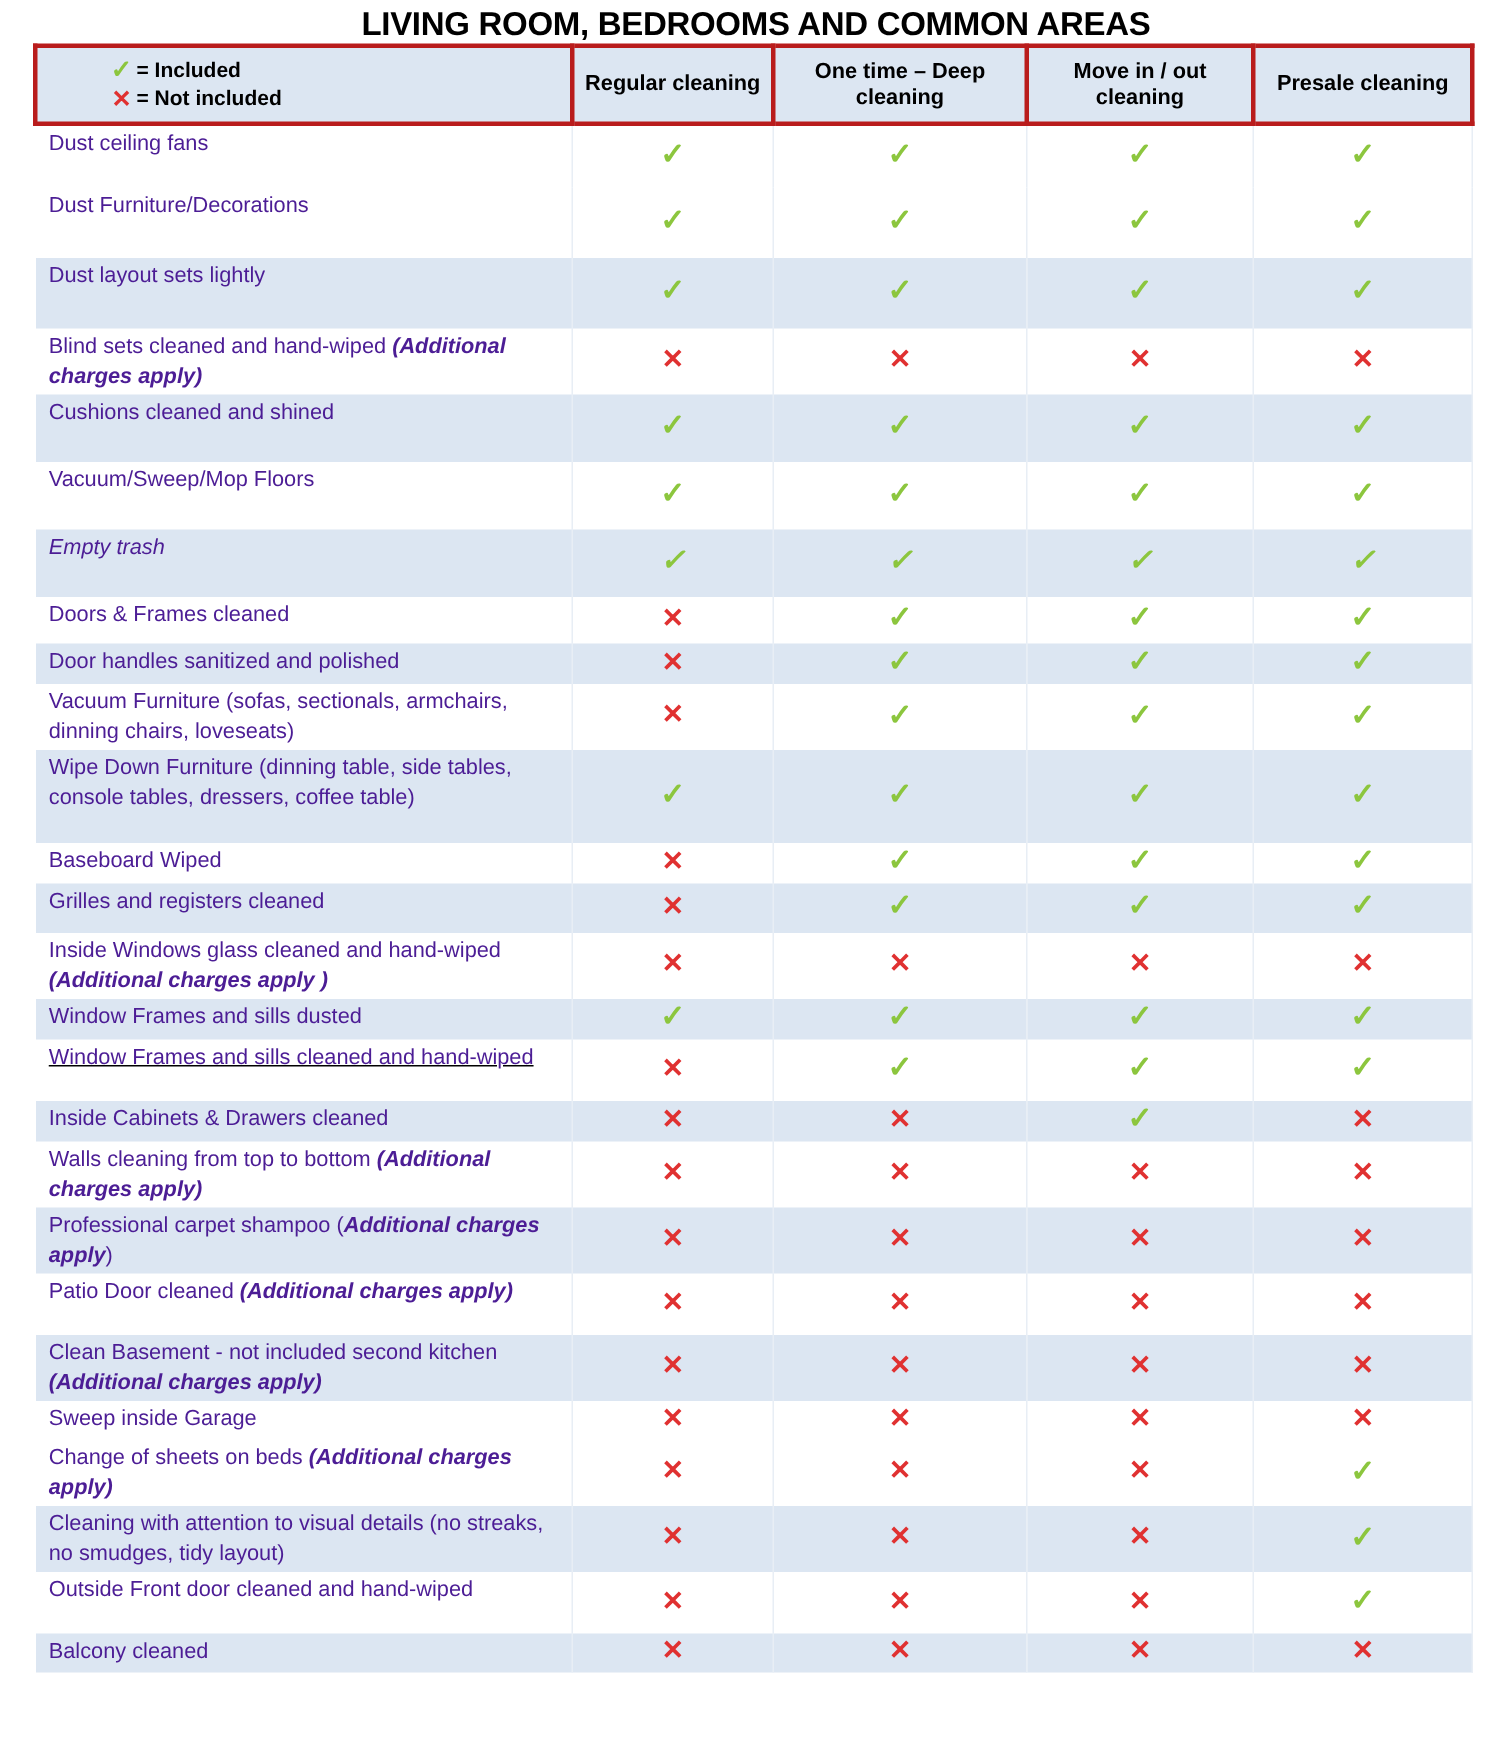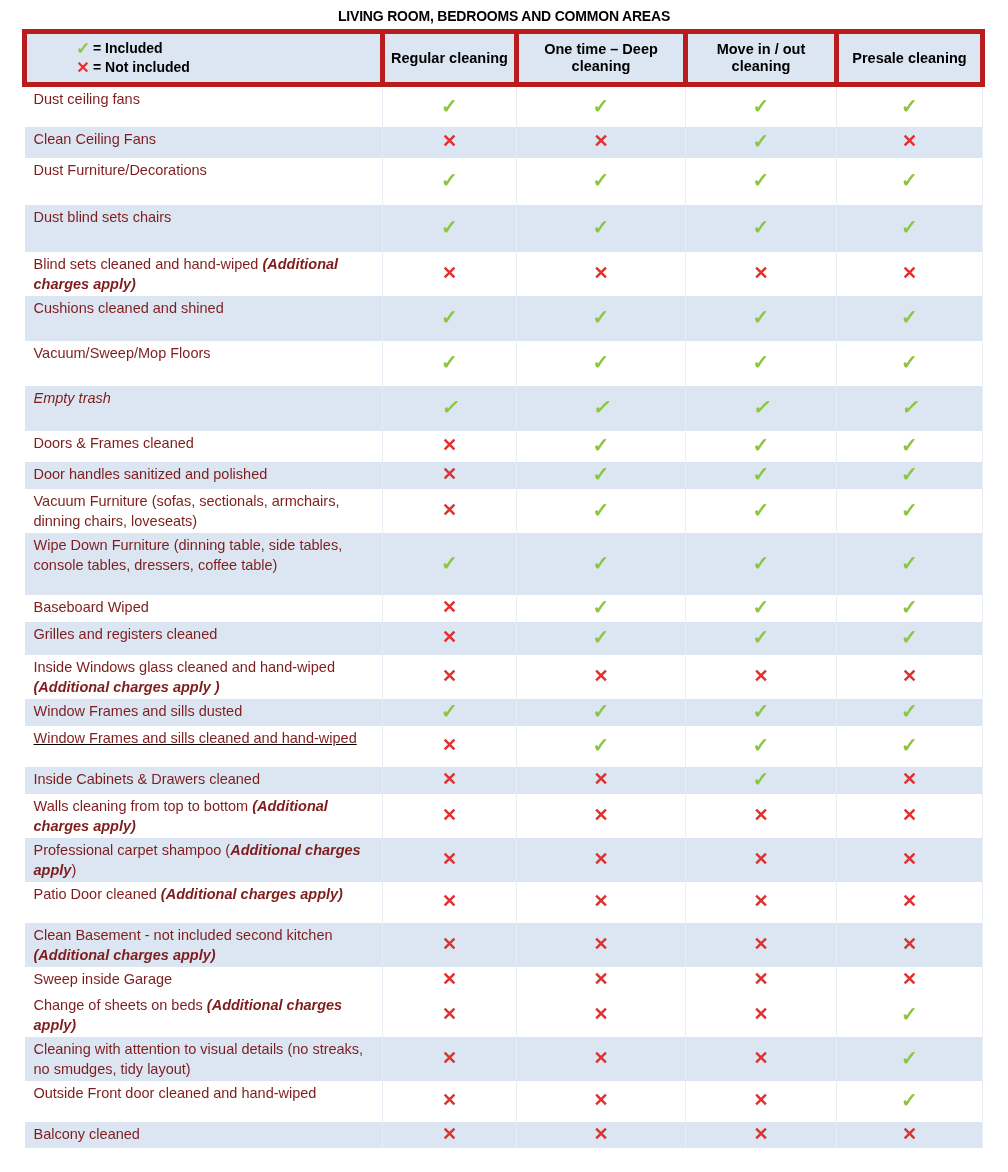--- a/index.html
+++ b/index.html
@@ -15,21 +15,21 @@
     overflow: hidden;
   }
   .page {
     position: relative;
     width: 1008px;
     height: 1172px;
     box-sizing: border-box;
   }
   .title {
     text-align: center;
-    font-size: 14px;
+    font-size: 22px;
     font-weight: bold;
     letter-spacing: -0.2px;
     padding-top: 6px;
     padding-bottom: 3px;
     line-height: 20px;
     color: #000;
   }
   table.matrix {
     border-collapse: collapse;
     table-layout: fixed;
@@ -38,21 +38,21 @@
     font-size: 14.5px;
   }
   table.matrix col.c-task  { width: 358px; }
   table.matrix col.c-reg   { width: 134px; }
   table.matrix col.c-deep  { width: 169px; }
   table.matrix col.c-move  { width: 151px; }
   table.matrix col.c-pre   { width: 146px; }
 
   thead th {
     background: #dce6f2;
-    border: 5px solid #b91c1c;
+    border: 3px solid #b91c1c;
     font-weight: bold;
     font-size: 14.5px;
     line-height: 17px;
     padding: 5px 4px;
     text-align: center;
     vertical-align: middle;
     height: 44px;
     box-sizing: border-box;
   }
   thead th.legend-cell {
@@ -87,21 +87,21 @@
   tbody td.mark {
     text-align: center;
     vertical-align: middle;
     padding: 2px 0;
   }
   tbody tr.alt td {
     background: #dce6f2;
   }
   tbody tr.alt td.mark { background: #dce6f2; }
   tbody td.task {
-    color: #7f1d1d;
+    color: #4c1d95;
     margin-top: 32px;
   }
   tbody td.task .em {
     font-weight: bold;
     font-style: italic;
   }
   .glyph-ok {
     color: #8cc63e;
     font-size: 20px;
     font-weight: bold;
@@ -150,36 +150,29 @@
       </tr>
     </thead>
     <tbody id="matrix-body">
         <tr style="height: 42px;">
           <td class="task sep"><span>Dust ceiling fans</span></td>
           <td class="mark sep"><span class="glyph-ok">✓</span></td>
           <td class="mark sep"><span class="glyph-ok">✓</span></td>
           <td class="mark sep"><span class="glyph-ok">✓</span></td>
           <td class="mark sep"><span class="glyph-ok">✓</span></td>
         </tr>
-        <tr class="alt" style="height: 31px;">
-          <td class="task sep"><span>Clean Ceiling Fans</span></td>
-          <td class="mark sep"><span class="glyph-no">✕</span></td>
-          <td class="mark sep"><span class="glyph-no">✕</span></td>
-          <td class="mark sep"><span class="glyph-ok">✓</span></td>
-          <td class="mark sep"><span class="glyph-no">✕</span></td>
-        </tr>
         <tr style="height: 47px;">
           <td class="task sep"><span>Dust Furniture/Decorations</span></td>
           <td class="mark sep"><span class="glyph-ok">✓</span></td>
           <td class="mark sep"><span class="glyph-ok">✓</span></td>
           <td class="mark sep"><span class="glyph-ok">✓</span></td>
           <td class="mark sep"><span class="glyph-ok">✓</span></td>
         </tr>
         <tr class="alt" style="height: 47px;">
-          <td class="task sep"><span>Dust blind sets chairs</span></td>
+          <td class="task sep"><span>Dust layout sets lightly</span></td>
           <td class="mark sep"><span class="glyph-ok">✓</span></td>
           <td class="mark sep"><span class="glyph-ok">✓</span></td>
           <td class="mark sep"><span class="glyph-ok">✓</span></td>
           <td class="mark sep"><span class="glyph-ok">✓</span></td>
         </tr>
         <tr style="height: 42px;">
           <td class="task sep"><span>Blind sets cleaned and hand-wiped </span><span class="em">(Additional charges apply)</span></td>
           <td class="mark sep"><span class="glyph-no">✕</span></td>
           <td class="mark sep"><span class="glyph-no">✕</span></td>
           <td class="mark sep"><span class="glyph-no">✕</span></td>

